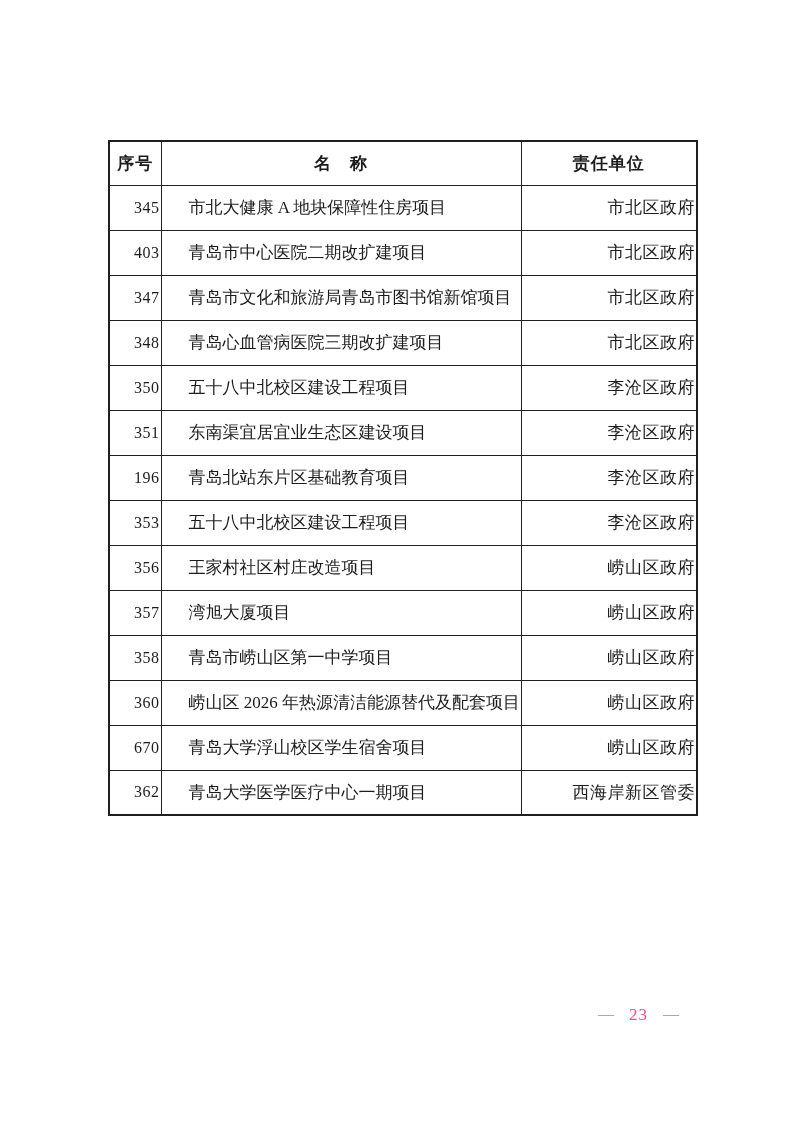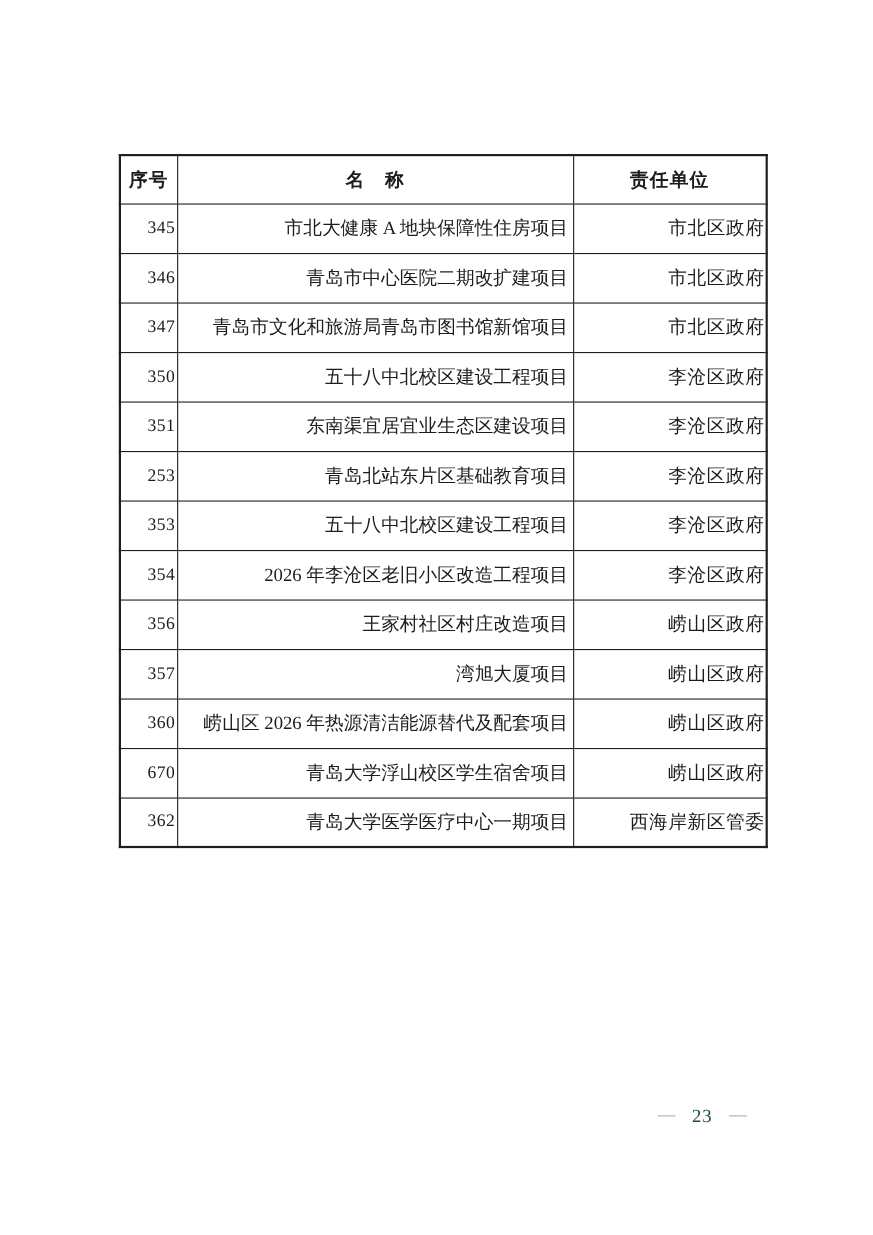--- a/index.html
+++ b/index.html
@@ -48,22 +48,22 @@
   }
   td {
     font-size: 17px;
   }
   td.c-no {
     text-align: right;
     font-size: 16px;
     letter-spacing: 0.5px;
   }
   td.c-name {
-    text-align: right;
-    padding-left: 6px;
+    text-align: left;
+    padding-left: 27px;
     padding-right: 4px;
   }
   td.c-unit {
     text-align: right;
     letter-spacing: 0.5px;
   }
   .page-footer {
     position: absolute;
     top: 1004px;
     left: 598px;
@@ -72,21 +72,21 @@
     align-items: center;
     gap: 15px;
     font-size: 17px;
   }
   .page-footer .dash {
     color: #9b9b9b;
     font-size: 16px;
     transform: translateY(-1px);
   }
   .page-footer .num {
-    color: #14532d;
+    color: #ec4899;
     letter-spacing: 1px;
   }
 </style>
 </head>
 <body>
 
 <div class="page">
 
   <table class="doc-table">
     <colgroup>
@@ -101,62 +101,67 @@
         <th>责任单位</th>
       </tr>
     </thead>
     <tbody>
       <tr>
         <td class="c-no">345</td>
         <td class="c-name">市北大健康 A 地块保障性住房项目</td>
         <td class="c-unit">市北区政府</td>
       </tr>
       <tr>
-        <td class="c-no">346</td>
+        <td class="c-no">403</td>
         <td class="c-name">青岛市中心医院二期改扩建项目</td>
         <td class="c-unit">市北区政府</td>
       </tr>
       <tr>
         <td class="c-no">347</td>
         <td class="c-name">青岛市文化和旅游局青岛市图书馆新馆项目</td>
+        <td class="c-unit">市北区政府</td>
+      </tr>
+      <tr>
+        <td class="c-no">348</td>
+        <td class="c-name">青岛心血管病医院三期改扩建项目</td>
         <td class="c-unit">市北区政府</td>
       </tr>
       <tr>
         <td class="c-no">350</td>
         <td class="c-name">五十八中北校区建设工程项目</td>
         <td class="c-unit">李沧区政府</td>
       </tr>
       <tr>
         <td class="c-no">351</td>
         <td class="c-name">东南渠宜居宜业生态区建设项目</td>
         <td class="c-unit">李沧区政府</td>
       </tr>
       <tr>
-        <td class="c-no">253</td>
+        <td class="c-no">196</td>
         <td class="c-name">青岛北站东片区基础教育项目</td>
         <td class="c-unit">李沧区政府</td>
       </tr>
       <tr>
         <td class="c-no">353</td>
         <td class="c-name">五十八中北校区建设工程项目</td>
-        <td class="c-unit">李沧区政府</td>
-      </tr>
-      <tr>
-        <td class="c-no">354</td>
-        <td class="c-name">2026 年李沧区老旧小区改造工程项目</td>
         <td class="c-unit">李沧区政府</td>
       </tr>
       <tr>
         <td class="c-no">356</td>
         <td class="c-name">王家村社区村庄改造项目</td>
         <td class="c-unit">崂山区政府</td>
       </tr>
       <tr>
         <td class="c-no">357</td>
         <td class="c-name">湾旭大厦项目</td>
+        <td class="c-unit">崂山区政府</td>
+      </tr>
+      <tr>
+        <td class="c-no">358</td>
+        <td class="c-name">青岛市崂山区第一中学项目</td>
         <td class="c-unit">崂山区政府</td>
       </tr>
       <tr>
         <td class="c-no">360</td>
         <td class="c-name">崂山区 2026 年热源清洁能源替代及配套项目</td>
         <td class="c-unit">崂山区政府</td>
       </tr>
       <tr>
         <td class="c-no">670</td>
         <td class="c-name">青岛大学浮山校区学生宿舍项目</td>

